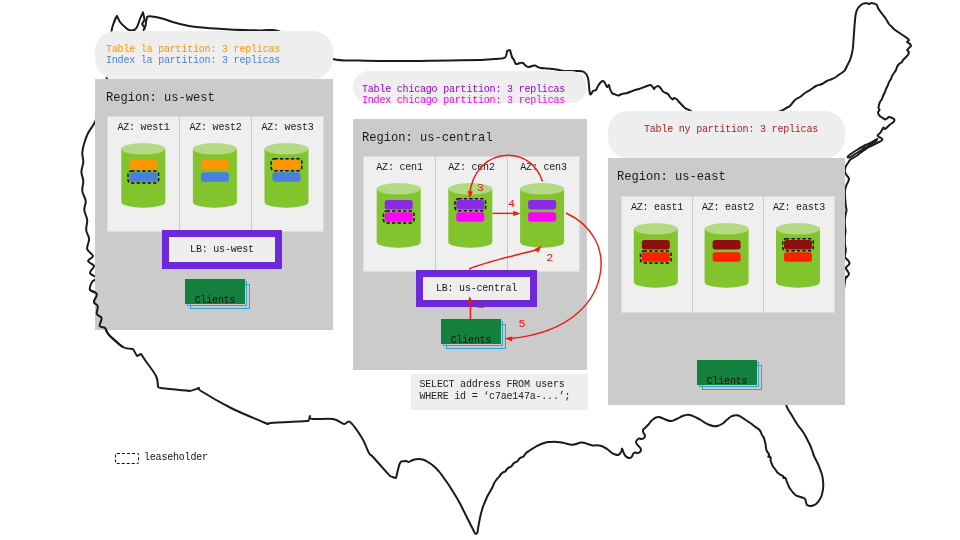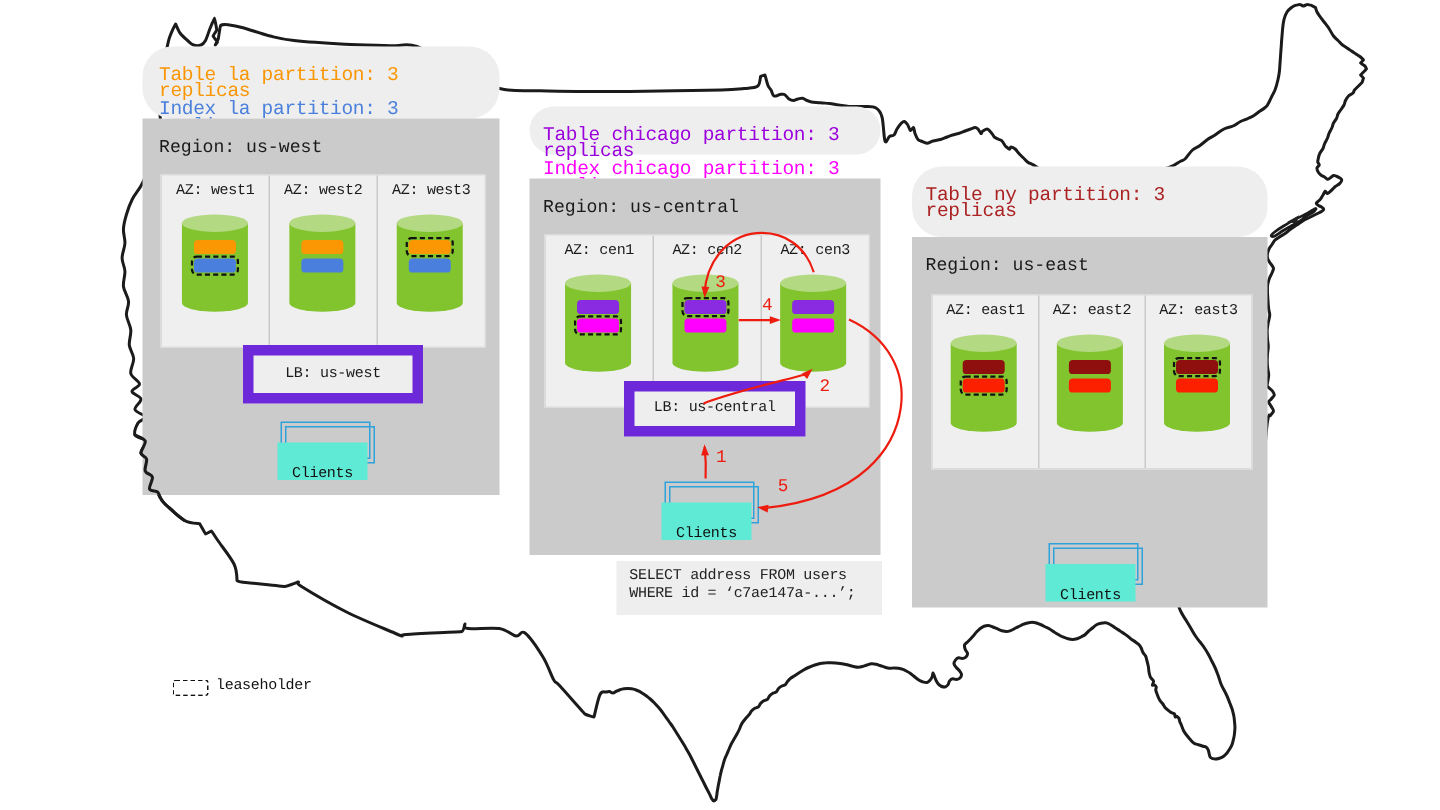--- a/index.html
+++ b/index.html
@@ -1,31 +1,31 @@
 <!DOCTYPE html>
 <html><head>
 <meta charset="utf-8">
 <style>
   html,body{margin:0;padding:0;}
   body{width:960px;height:540px;background:#ffffff;overflow:hidden;position:relative;
        font-family:"Liberation Mono",monospace;}
   .abs{position:absolute;}
-  .labelbox{background:#eeeeee;color:#1a1a1a;font-size:13px;letter-spacing:-0.2px;line-height:11.3px;border-radius:20px;}
+  .labelbox{background:#eeeeee;color:#1a1a1a;font-size:10px;letter-spacing:-0.2px;line-height:11.3px;border-radius:20px;}
   .regionbox{background:#cbcbcb;}
   .rtitle{position:absolute;left:11px;top:11.5px;font-size:12.1px;color:#1a1a1a;text-align:center;}
   .azwrap{position:absolute;background:#efefef;border:1px solid #dcdcdc;display:flex;}
   .azcell{flex:1 1 0;position:relative;}
   .azcell + .azcell{border-left:1px solid #c9c9c9;}
   .azlabel{position:absolute;top:5px;width:100%;text-align:center;font-size:10px;letter-spacing:-0.2px;color:#1a1a1a;}
   .lb{position:absolute;background:#eeeeee;border:7px solid #6d28d9;text-align:center;
       font-size:10px;letter-spacing:-0.2px;color:#1a1a1a;}
   .clients{position:absolute;width:60px;height:25px;}
   .clients .p2{position:absolute;left:4.7px;top:4.7px;width:60px;height:25px;border:1.7px solid #2ea2db;box-sizing:border-box;}
   .clients .p1{position:absolute;left:2.2px;top:2.2px;width:60px;height:25px;border:1.7px solid #2ea2db;box-sizing:border-box;}
-  .clients .p0{position:absolute;left:0;top:16px;width:60px;height:25px;background:#5eead4;
+  .clients .p0{position:absolute;left:0;top:0;width:60px;height:25px;background:#15803d;
       display:flex;align-items:center;justify-content:center;font-size:10px;letter-spacing:-0.2px;color:#111;padding-top:18px;box-sizing:border-box;}
   .sqlbox{position:absolute;background:#eeeeee;font-size:10px;letter-spacing:-0.2px;line-height:12.8px;color:#222;}
 </style>
 </head>
 <body>
 <svg class="abs" id="map" width="960" height="540" style="left:0;top:0">
     <path d="M111 33 C111.7 31.0 112.0 27.8 113 25 C114.0 22.2 116.8 16.1 117 16 C117.2 15.9 118.7 20.2 120 22 C121.3 23.8 123.5 25.7 125 27 C126.5 28.3 127.5 29.5 129 30 C130.5 30.5 132.7 30.5 134 30 C135.3 29.5 136.0 28.8 137 27 C138.0 25.2 139.0 21.5 140 19 C141.0 16.5 142.9 12.0 143 12 C143.1 12.0 144.5 19.7 144.5 20 C144.5 20.3 142.0 23.8 142 24 C142.0 24.2 145.0 27.9 145 28 C145.0 28.1 143.5 30.1 143.5 30 C143.5 29.9 145.4 26.3 145.5 26 C145.6 25.7 146.8 17.2 147 17 C147.2 16.8 149.5 16.2 152 16.5 C154.5 16.8 157.3 17.2 162 18.5 C166.7 19.8 174.3 22.6 180 24 C185.7 25.4 187.7 26.1 196 27 C204.3 27.9 219.3 28.9 230 29.5 C240.7 30.1 252.0 30.2 260 30.5 C268.0 30.8 270.5 28.4 278 31 C285.5 33.6 295.8 41.3 305 46 C314.2 50.7 323.8 56.6 333 59 C342.2 61.4 350.5 60.2 360 60.5 C369.5 60.8 380.0 60.9 390 61 C400.0 61.1 410.0 61.1 420 61 C430.0 60.9 439.8 60.7 450 60.5 C460.2 60.3 473.3 60.2 481 60 C488.7 59.8 492.0 59.4 496 59 C500.0 58.6 503.2 58.8 505 57.5 C506.8 56.2 506.9 51.2 507 51 C507.1 50.8 509.9 49.9 510 50 C510.1 50.1 511.3 55.3 512 57 C512.7 58.7 513.3 58.8 514 60 C514.7 61.2 515.0 63.5 516 64 C517.0 64.5 518.8 63.2 520 63 C521.2 62.8 522.0 62.5 523 63 C524.0 63.5 525.0 65.3 526 66 C527.0 66.7 528.0 67.0 529 67 C530.0 67.0 531.0 66.2 532 66 C533.0 65.8 534.0 65.3 535 65.5 C536.0 65.7 537.0 66.6 538 67 C539.0 67.4 539.5 67.8 541 68 C542.5 68.2 545.0 68.3 547 68.5 C549.0 68.7 551.0 68.8 553 69 C555.0 69.2 556.8 69.7 559 70 C561.2 70.3 563.2 70.8 566 71 C568.8 71.2 573.0 70.8 576 71 C579.0 71.2 582.0 70.8 584 72 C586.0 73.2 587.0 74.3 588 78 C589.0 81.7 589.2 91.8 590 94 C590.8 96.2 592.0 91.7 593 91 C594.0 90.3 595.2 90.8 596 90 C596.8 89.2 597.2 87.3 598 86 C598.8 84.7 600.2 82.8 601 82 C601.8 81.2 602.3 80.8 603 81 C603.7 81.2 604.3 82.0 605 83 C605.7 84.0 606.3 86.7 607 87 C607.7 87.3 608.5 84.7 609 85 C609.5 85.3 609.5 87.7 610 89 C610.5 90.3 611.3 92.2 612 93 C612.7 93.8 613.0 93.6 614 94 C615.0 94.4 616.7 95.5 618 95.5 C619.3 95.5 620.5 94.4 622 94 C623.5 93.6 625.5 93.4 627 93 C628.5 92.6 629.7 92.0 631 91.5 C632.3 91.0 633.7 90.4 635 90 C636.3 89.6 637.7 89.4 639 89 C640.3 88.6 641.7 88.0 643 87.5 C644.3 87.0 645.8 86.4 647 86 C648.2 85.6 649.2 85.0 650 85 C650.8 85.0 651.3 85.3 652 86 C652.7 86.7 653.5 88.8 654 89 C654.5 89.2 654.3 88.0 655 87.5 C655.7 87.0 657.2 86.0 658 86 C658.8 86.0 659.3 86.8 660 87.5 C660.7 88.2 661.5 89.3 662 90 C662.5 90.7 662.3 91.0 663 91.5 C663.7 92.0 665.2 92.6 666 93 C666.8 93.4 667.3 93.3 668 94 C668.7 94.7 669.5 96.3 670 97 C670.5 97.7 670.5 97.6 671 98 C671.5 98.4 672.5 99.5 673 99.5 C673.5 99.5 673.3 98.0 674 98 C674.7 98.0 676.2 98.8 677 99.5 C677.8 100.2 678.2 101.1 679 102 C679.8 102.9 681.0 104.0 682 105 C683.0 106.0 684.0 107.2 685 108 C686.0 108.8 687.2 109.1 688 109.5 C688.8 109.9 688.0 109.6 690 110.5 C692.0 111.4 691.7 113.9 700 115 C708.3 116.1 728.3 117.2 740 117 C751.7 116.8 763.2 115.0 770 114 C776.8 113.0 778.2 112.1 781 111 C783.8 109.9 785.5 108.3 787 107.5 C788.5 106.7 788.7 107.2 790 106 C791.3 104.8 793.3 101.5 795 100 C796.7 98.5 798.3 98.2 800 97 C801.7 95.8 803.3 94.2 805 93 C806.7 91.8 808.2 91.2 810 90 C811.8 88.8 814.0 87.0 816 86 C818.0 85.0 820.2 84.8 822 84 C823.8 83.2 825.3 81.8 827 81 C828.7 80.2 830.5 79.7 832 79 C833.5 78.3 834.7 77.8 836 77 C837.3 76.2 838.8 74.8 840 74 C841.2 73.2 842.2 72.7 843 72 C843.8 71.3 844.2 71.3 845 70 C845.8 68.7 847.2 65.7 848 64 C848.8 62.3 849.3 61.8 850 60 C850.7 58.2 851.5 55.2 852 53 C852.5 50.8 852.8 49.2 853 47 C853.2 44.8 853.3 42.3 853.5 40 C853.7 37.7 853.8 35.3 854 33 C854.2 30.7 854.3 28.2 854.5 26 C854.7 23.8 854.8 22.2 855 20 C855.2 17.8 855.5 15.0 856 13 C856.5 11.0 857.2 9.3 858 8 C858.8 6.7 860.0 5.8 861 5 C862.0 4.2 863.9 3.5 864 3.5 C864.1 3.5 866.4 3.0 866.5 3 C866.6 3.0 868.9 4.0 869 4 C869.1 4.0 871.4 3.0 871.5 3 C871.6 3.0 873.9 3.5 874 3.5 C874.1 3.5 876.9 4.9 877 5 C877.1 5.1 877.5 7.0 878 8 C878.5 9.0 879.2 9.8 880 11 C880.8 12.2 882.0 13.7 883 15 C884.0 16.3 885.0 17.5 886 19 C887.0 20.5 888.0 22.7 889 24 C890.0 25.3 891.0 26.0 892 27 C893.0 28.0 894.0 29.2 895 30 C896.0 30.8 897.0 31.3 898 32 C899.0 32.7 900.0 33.3 901 34 C902.0 34.7 903.0 35.3 904 36 C905.0 36.7 906.2 37.3 907 38 C907.8 38.7 909.0 39.9 909 40 C909.0 40.1 907.0 41.9 907 42 C907.0 42.1 909.9 43.9 910 44 C910.1 44.1 911.0 45.9 911 46 C911.0 46.1 909.1 47.9 909 48 C908.9 48.1 907.0 49.9 907 50 C907.0 50.1 909.0 51.9 909 52 C909.0 52.1 908.1 54.9 908 55 C907.9 55.1 906.1 56.9 906 57 C905.9 57.1 903.7 59.2 903 60 C902.3 60.8 902.7 61.3 902 62 C901.3 62.7 899.8 63.2 899 64 C898.2 64.8 897.5 66.0 897 67 C896.5 68.0 896.5 69.0 896 70 C895.5 71.0 894.7 72.0 894 73 C893.3 74.0 892.5 75.0 892 76 C891.5 77.0 891.5 78.0 891 79 C890.5 80.0 889.5 81.0 889 82 C888.5 83.0 888.5 83.8 888 85 C887.5 86.2 886.5 87.8 886 89 C885.5 90.2 885.5 90.8 885 92 C884.5 93.2 883.5 94.8 883 96 C882.5 97.2 882.5 98.0 882 99 C881.5 100.0 880.5 101.0 880 102 C879.5 103.0 879.2 104.0 879 105 C878.8 106.0 878.4 107.2 878.5 108 C878.6 108.8 879.6 109.3 879.5 110 C879.4 110.7 878.1 111.2 878 112 C877.9 112.8 878.5 114.2 879 115 C879.5 115.8 880.3 116.5 881 117 C881.7 117.5 882.3 117.6 883 118 C883.7 118.4 884.3 119.4 885 119.5 C885.7 119.6 886.3 118.9 887 118.5 C887.7 118.1 888.3 117.2 889 117 C889.7 116.8 890.3 117.2 891 117.5 C891.7 117.8 892.4 118.1 893 118.5 C893.6 118.9 894.5 119.3 894.5 120 C894.5 120.7 893.8 121.8 893 122.5 C892.2 123.2 890.8 123.8 890 124.5 C889.2 125.2 888.8 125.8 888 126.5 C887.2 127.2 885.8 128.8 885 129 C884.2 129.2 884.0 127.3 883.5 127.5 C883.0 127.7 882.5 129.2 882 130 C881.5 130.8 881.0 131.8 880.5 132.5 C880.0 133.2 879.5 133.5 879 134 C878.5 134.5 877.5 135.0 877.5 135.5 C877.5 136.0 878.4 136.6 879 137 C879.6 137.4 880.4 137.6 881 138 C881.6 138.4 882.5 139.0 882.5 139.5 C882.5 140.0 881.8 140.5 881 141 C880.2 141.5 879.0 142.0 878 142.5 C877.0 143.0 876.0 143.5 875 144 C874.0 144.5 873.0 145.0 872 145.5 C871.0 146.0 870.0 146.4 869 147 C868.0 147.6 867.0 148.3 866 149 C865.0 149.7 864.0 150.3 863 151 C862.0 151.7 861.0 152.2 860 153 C859.0 153.8 858.2 154.7 857 155.5 C855.8 156.3 854.2 157.2 853 158 C851.8 158.8 850.8 159.2 850 160 C849.2 160.8 848.7 162.0 848 163 C847.3 164.0 846.5 165.0 846 166 C845.5 167.0 845.2 168.0 845 169 C844.8 170.0 844.8 171.0 845 172 C845.2 173.0 846.0 174.2 846.5 175 C847.0 175.8 847.6 176.3 848 177 C848.4 177.7 849.0 178.2 849 179 C849.0 179.8 848.4 181.0 848 182 C847.6 183.0 846.9 184.0 846.5 185 C846.1 186.0 845.8 187.0 845.5 188 C845.2 189.0 845.1 189.8 845 191 C844.9 192.2 845.0 193.5 845 195 C845.0 196.5 845.2 198.2 845.3 200 C845.4 201.8 845.6 204.3 845.8 206 C846.0 207.7 846.5 208.5 846.5 210 C846.5 211.5 845.8 213.3 845.5 215 C845.2 216.7 844.9 218.2 844.8 220 C844.7 221.8 844.9 224.2 845 226 C845.1 227.8 845.5 229.3 845.5 231 C845.5 232.7 845.1 234.3 845 236 C844.9 237.7 844.8 239.3 844.8 241 C844.8 242.7 845.0 244.5 845.2 246 C845.4 247.5 845.8 248.7 845.8 250 C845.8 251.3 845.4 252.8 845.2 254 C845.0 255.2 844.6 256.2 844.8 257 C845.0 257.8 845.9 258.3 846.5 259 C847.1 259.7 848.0 260.2 848.5 261 C849.0 261.8 849.7 262.7 849.5 263.5 C849.3 264.3 848.1 265.2 847.5 266 C846.9 266.8 845.8 267.2 845.8 268 C845.8 268.8 847.0 270.0 847.5 271 C848.0 272.0 849.1 273.0 849 274 C848.9 275.0 847.7 275.8 847 277 C846.3 278.2 846.2 273.8 845 281 C843.8 288.2 843.3 305.2 840 320 C836.7 334.8 831.7 357.3 825 370 C818.3 382.7 806.3 390.7 800 396 C793.7 401.3 789.2 400.3 787 402 C784.8 403.7 786.2 404.7 786.5 406 C786.8 407.3 787.8 408.7 788.5 410 C789.2 411.3 790.1 412.5 791 414 C791.9 415.5 793.0 417.3 794 419 C795.0 420.7 796.0 422.5 797 424 C798.0 425.5 799.0 426.7 800 428 C801.0 429.3 802.0 430.5 803 432 C804.0 433.5 805.2 435.5 806 437 C806.8 438.5 807.3 439.7 808 441 C808.7 442.3 809.3 443.5 810 445 C810.7 446.5 811.3 448.2 812 450 C812.7 451.8 813.3 454.3 814 456 C814.7 457.7 815.3 458.7 816 460 C816.7 461.3 817.3 462.5 818 464 C818.7 465.5 819.4 467.5 820 469 C820.6 470.5 821.1 471.7 821.5 473 C821.9 474.3 822.2 475.7 822.5 477 C822.8 478.3 822.9 479.7 823 481 C823.1 482.3 823.3 483.7 823.3 485 C823.3 486.3 823.1 487.8 823 489 C822.9 490.2 822.8 490.8 822.5 492 C822.2 493.2 821.9 494.8 821.5 496 C821.1 497.2 820.6 498.0 820 499 C819.4 500.0 818.7 501.2 818 502 C817.3 502.8 816.8 503.4 816 504 C815.2 504.6 814.0 505.2 813 505.5 C812.0 505.8 811.0 506.1 810 506 C809.0 505.9 807.7 505.7 807 505 C806.3 504.3 806.2 502.8 806 502 C805.8 501.2 805.8 500.7 805.5 500 C805.2 499.3 804.6 498.4 804 498 C803.4 497.6 802.8 497.8 802 497.5 C801.2 497.2 800.0 496.8 799 496.5 C798.0 496.2 796.9 496.1 796 495.5 C795.1 494.9 794.3 493.9 793.5 493 C792.7 492.1 791.8 491.0 791 490 C790.2 489.0 789.5 488.0 789 487 C788.5 486.0 788.2 485.0 787.8 484 C787.4 483.0 786.8 481.8 786.5 481 C786.2 480.2 786.3 479.6 786 479 C785.7 478.4 784.9 477.7 784.5 477.5 C784.1 477.3 783.8 478.2 783.5 478 C783.2 477.8 783.2 476.4 783 476 C782.8 475.6 782.5 475.8 782 475.5 C781.5 475.2 780.8 475.1 780 474.5 C779.2 473.9 777.8 472.9 777 472 C776.2 471.1 775.7 469.9 775 469 C774.3 468.1 773.6 467.5 773 466.5 C772.4 465.5 771.9 464.1 771.5 463 C771.1 461.9 770.6 460.8 770.5 460 C770.4 459.2 771.0 458.6 770.8 458 C770.6 457.4 769.9 456.7 769.5 456.5 C769.1 456.3 768.4 457.2 768.3 456.8 C768.2 456.4 769.2 454.9 769 454 C768.8 453.1 767.5 452.5 767 451.5 C766.5 450.5 766.2 449.2 766 448 C765.8 446.8 765.8 445.3 765.5 444 C765.2 442.7 764.8 441.1 764.5 440 C764.2 438.9 764.2 438.3 763.8 437.5 C763.4 436.7 762.5 435.9 762 435 C761.5 434.1 761.2 432.8 760.8 432 C760.4 431.2 760.1 430.7 759.5 430 C758.9 429.3 757.9 428.7 757 428 C756.1 427.3 755.0 426.8 754 426 C753.0 425.2 752.0 424.2 751 423.5 C750.0 422.8 749.0 422.2 748 421.5 C747.0 420.8 746.0 420.2 745 419.5 C744.0 418.8 742.9 418.1 742 417.5 C741.1 416.9 740.3 416.4 739.5 416 C738.7 415.6 737.9 415.3 737 415.2 C736.1 415.1 735.0 415.3 734 415.5 C733.0 415.7 731.9 416.0 731 416.5 C730.1 417.0 729.3 417.8 728.5 418.5 C727.7 419.2 726.8 419.8 726 420.5 C725.2 421.2 724.3 422.3 723.5 423 C722.7 423.7 721.9 424.0 721 424.5 C720.1 425.0 719.0 425.5 718 425.8 C717.0 426.1 716.0 426.3 715 426.3 C714.0 426.3 713.0 426.1 712 425.8 C711.0 425.6 710.0 425.2 709 424.8 C708.0 424.4 707.0 423.9 706 423.3 C705.0 422.8 704.0 422.1 703 421.5 C702.0 420.9 701.0 420.1 700 419.5 C699.0 418.9 698.0 418.5 697 418 C696.0 417.5 695.0 416.9 694 416.5 C693.0 416.1 692.0 415.6 691 415.3 C690.0 415.0 689.0 414.8 688 414.8 C687.0 414.8 686.0 415.1 685 415.3 C684.0 415.6 683.0 415.9 682 416.3 C681.0 416.7 679.9 417.4 679 417.8 C678.1 418.2 677.3 418.6 676.5 419 C675.7 419.4 674.9 420.0 674 420.3 C673.1 420.6 672.0 421.0 671 421 C670.0 421.0 669.0 420.8 668 420.5 C667.0 420.2 666.0 419.7 665 419.3 C664.0 418.9 663.0 418.4 662 418 C661.0 417.6 660.0 417.1 659 417 C658.0 416.9 656.9 417.2 656 417.5 C655.1 417.8 654.3 418.4 653.5 419 C652.7 419.6 651.8 420.5 651 421.3 C650.2 422.1 649.7 423.0 649 423.8 C648.3 424.6 647.7 425.3 647 426 C646.3 426.7 645.7 427.3 645 428 C644.3 428.7 643.2 429.2 643 430 C642.8 430.8 643.2 432.1 643.5 433 C643.8 433.9 644.9 434.7 645 435.5 C645.1 436.3 644.6 437.4 644 438 C643.4 438.6 642.3 438.9 641.5 439 C640.7 439.1 639.8 438.3 639 438.5 C638.2 438.7 637.5 439.3 637 440 C636.5 440.7 635.9 441.7 636 442.5 C636.1 443.3 636.9 444.2 637.5 445 C638.1 445.8 638.9 446.2 639.5 447 C640.1 447.8 640.9 448.7 641 449.5 C641.1 450.3 640.6 451.4 640 452 C639.4 452.6 638.3 452.9 637.5 453 C636.7 453.1 635.8 452.3 635 452.5 C634.2 452.7 633.5 453.3 633 454 C632.5 454.7 632.5 455.8 632 456.5 C631.5 457.2 630.8 457.8 630 458 C629.2 458.2 628.2 457.8 627.5 457.5 C626.8 457.2 626.1 456.7 625.5 456 C624.9 455.3 624.4 454.3 624 453.5 C623.6 452.7 623.3 451.8 623 451 C622.7 450.2 622.2 448.5 622 448.5 C621.8 448.5 621.8 450.2 621.5 451 C621.2 451.8 620.6 452.8 620 453.5 C619.4 454.2 618.8 454.8 618 455 C617.2 455.2 616.0 454.8 615 454.5 C614.0 454.2 612.9 453.6 612 453 C611.1 452.4 610.3 451.7 609.5 451 C608.7 450.3 607.8 449.6 607 449 C606.2 448.4 605.3 447.9 604.5 447.5 C603.7 447.1 602.9 446.6 602 446.3 C601.1 446.0 600.0 445.7 599 445.5 C598.0 445.3 597.0 445.3 596 445.3 C595.0 445.3 594.0 445.6 593 445.5 C592.0 445.4 591.0 445.1 590 444.8 C589.0 444.5 588.0 444.1 587 443.8 C586.0 443.5 585.0 443.0 584 442.8 C583.0 442.6 582.0 442.4 581 442.5 C580.0 442.6 579.0 443.0 578 443.3 C577.0 443.6 576.0 444.1 575 444.3 C574.0 444.6 573.0 444.8 572 444.8 C571.0 444.8 570.0 444.5 569 444.3 C568.0 444.1 567.0 443.8 566 443.5 C565.0 443.2 564.0 443.0 563 442.8 C562.0 442.6 561.0 442.4 560 442.3 C559.0 442.2 558.0 442.1 557 442 C556.0 441.9 555.0 441.8 554 441.8 C553.0 441.8 552.0 441.8 551 441.9 C550.0 441.9 549.0 442.0 548 442.1 C547.0 442.2 546.0 442.5 545 442.8 C544.0 443.1 543.0 443.4 542 443.8 C541.0 444.2 540.0 444.6 539 445 C538.0 445.4 537.0 445.9 536 446.5 C535.0 447.1 534.0 447.7 533 448.3 C532.0 448.9 531.0 449.6 530 450.3 C529.0 451.0 527.8 451.6 527 452.3 C526.2 453.0 525.6 453.6 525 454.3 C524.4 455.0 524.2 456.0 523.5 456.5 C522.8 457.0 521.8 457.1 521 457.5 C520.2 457.9 519.6 458.4 519 459 C518.4 459.6 518.2 460.8 517.5 461.3 C516.8 461.9 515.8 461.9 515 462.3 C514.2 462.8 513.6 463.3 513 464 C512.4 464.7 512.2 465.8 511.5 466.3 C510.8 466.9 509.8 466.9 509 467.3 C508.2 467.8 507.6 468.3 507 469 C506.4 469.7 506.2 470.8 505.5 471.3 C504.8 471.9 503.8 471.9 503 472.3 C502.2 472.8 501.6 473.3 501 474 C500.4 474.7 500.1 475.6 499.5 476.3 C498.9 477.1 498.2 477.7 497.5 478.5 C496.8 479.3 496.1 480.2 495.5 481 C494.9 481.8 494.4 482.7 494 483.5 C493.6 484.3 493.4 485.1 493 486 C492.6 486.9 492.1 487.9 491.5 489 C490.9 490.1 490.2 491.3 489.5 492.5 C488.8 493.7 488.1 494.8 487.5 496 C486.9 497.2 486.5 498.3 486 499.5 C485.5 500.7 485.0 501.8 484.5 503 C484.0 504.2 483.4 505.3 483 506.5 C482.6 507.7 482.3 508.8 482 510 C481.7 511.2 481.3 512.3 481 513.5 C480.7 514.7 480.4 515.8 480.2 517 C479.9 518.2 479.7 519.3 479.5 520.5 C479.3 521.7 479.0 522.8 478.8 524 C478.6 525.2 478.4 526.4 478.2 527.5 C478.0 528.6 477.9 529.6 477.8 530.5 C477.7 531.4 477.3 532.9 477.3 533 C477.3 533.1 476.1 534.0 476 534 C475.9 534.0 474.9 533.2 474.5 532.5 C474.1 531.8 473.8 530.9 473.3 530 C472.9 529.1 472.4 528.1 471.8 527 C471.2 525.9 470.6 524.8 470 523.5 C469.4 522.2 468.7 520.8 468 519.5 C467.3 518.2 466.7 516.8 466 515.5 C465.3 514.2 464.7 512.8 464 511.5 C463.3 510.2 462.7 508.8 462 507.5 C461.3 506.2 460.7 504.8 460 503.5 C459.3 502.2 458.7 501.2 458 500 C457.3 498.8 456.8 497.8 456 496.5 C455.2 495.2 454.3 493.8 453.5 492.5 C452.7 491.2 451.8 489.8 451 488.5 C450.2 487.2 449.3 485.8 448.5 484.5 C447.7 483.2 446.8 482.2 446 481 C445.2 479.8 444.3 478.7 443.5 477.5 C442.7 476.3 441.8 475.1 441 474 C440.2 472.9 439.3 471.9 438.5 471 C437.7 470.1 436.8 469.1 436 468.3 C435.2 467.5 434.3 466.7 433.5 466 C432.7 465.3 431.8 464.6 431 464 C430.2 463.4 429.3 462.8 428.5 462.3 C427.7 461.8 426.8 461.2 426 460.8 C425.2 460.4 424.3 460.1 423.5 459.8 C422.7 459.5 421.8 459.3 421 459.2 C420.2 459.1 419.3 459.0 418.5 459 C417.7 459.0 416.8 459.1 416 459.2 C415.2 459.3 414.3 459.5 413.5 459.8 C412.7 460.1 411.8 460.4 411 460.8 C410.2 461.2 409.3 462.0 408.5 462 C407.7 462.0 407.0 461.1 406.3 461 C405.6 460.9 405.2 461.0 404.2 461.3 C403.1 461.6 401.4 460.2 400 463 C398.6 465.8 396.2 477.7 396 478 C395.8 478.3 390.6 476.5 390 476 C389.4 475.5 376.5 460.8 373 457 C369.5 453.2 370.8 456.2 369 453 C367.2 449.8 365.2 443.2 362 438 C358.8 432.8 353.0 424.3 350 422 C347.0 419.7 346.8 424.5 344 424 C341.2 423.5 338.3 419.8 333 419 C327.7 418.2 315.8 419.5 312 419 C308.2 418.5 310.1 415.9 310 416 C309.9 416.1 309.0 420.8 308 421 C307.0 421.2 277.7 422.5 271 423 C264.3 423.5 269.3 424.2 268 424 C266.7 423.8 269.2 424.7 263 422 C256.8 419.3 241.3 413.2 231 408 C220.7 402.8 206.3 394.3 201 391 C195.7 387.7 199.3 388.0 199 388 C198.7 388.0 190.9 391.0 190 391 C189.1 391.0 161.8 388.1 161 388 C160.2 387.9 158.1 387.3 158 387 C157.9 386.7 158.2 380.5 156 376 C153.8 371.5 147.5 363.7 145 360 C142.5 356.3 141.2 354.1 141 354 C140.8 353.9 137.2 356.1 137 356 C136.8 355.9 133.3 349.2 133 349 C132.7 348.8 126.8 349.2 123 347 C119.2 344.8 112.7 338.5 110 336 C107.3 333.5 107.8 333.3 107 332 C106.2 330.7 105.8 330.3 105 328 C104.2 325.7 103.3 320.3 102 318 C100.7 315.7 97.7 316.0 97 314 C96.3 312.0 98.5 308.0 98 306 C97.5 304.0 94.2 304.0 94 302 C93.8 300.0 97.7 296.0 97 294 C96.3 292.0 90.8 292.0 90 290 C89.2 288.0 90.9 284.0 92 282 C93.1 280.0 97.1 279.5 96.8 278 C96.5 276.5 90.5 275.0 90 273 C89.5 271.0 94.3 268.0 94 266 C93.7 264.0 88.2 262.7 88 261 C87.8 259.3 93.1 258.0 93 256 C92.9 254.0 87.9 251.8 87.2 249 C86.5 246.2 89.3 242.2 89.1 239 C88.9 235.8 86.5 233.2 86.2 230 C85.9 226.8 87.5 223.3 87.2 220 C86.9 216.7 84.5 213.2 84.3 210 C84.0 206.8 86.0 204.2 85.7 201 C85.4 197.8 82.7 194.3 82.3 191 C81.9 187.7 83.4 184.2 83.3 181 C83.2 177.8 81.4 175.2 81.4 172 C81.4 168.8 83.2 165.2 83.3 162 C83.4 158.8 82.1 155.8 82.3 152.6 C82.5 149.4 83.3 146.3 84.3 143 C85.3 139.7 86.5 136.2 88.1 133 C89.7 129.8 92.1 127.2 93.9 124 C95.7 120.8 97.2 117.3 98.7 114 C100.2 110.7 101.3 107.2 102.6 104 C103.9 100.8 105.6 98.0 106.4 95 C107.2 92.0 107.5 89.3 107.5 86 C107.5 82.7 106.8 79.0 106.5 75 C106.2 71.0 105.6 66.2 105.5 62 C105.4 57.8 105.6 53.3 106 50 C106.4 46.7 107.5 44.2 108 42 C108.5 39.8 108.5 38.5 109 37 C109.5 35.5 110.3 35.0 111 33 Z" fill="none" stroke="#1b1b1b" stroke-width="2" stroke-linejoin="round" stroke-linecap="round"></path>
     <path d="M877 139 C876.0 139.3 872.3 141.8 870 143 C867.7 144.2 865.3 145.2 863 146.5 C860.7 147.8 858.2 149.2 856 150.5 C853.8 151.8 851.4 153.4 850 154.5 C848.6 155.6 847.6 156.5 847.5 157 C847.4 157.5 848.2 158.0 849.5 157.5 C850.8 157.0 853.1 155.2 855 154 C856.9 152.8 859.0 151.7 861 150.5 C863.0 149.3 865.2 148.2 867 147 C868.8 145.8 870.5 144.5 872 143.5 C873.5 142.5 875.2 141.8 876 141 C876.8 140.2 878.0 138.7 877 139 Z" fill="none" stroke="#1b1b1b" stroke-width="1.8" stroke-linejoin="round" stroke-linecap="round"></path>
     <path d="M858 148 L866 143.5 L864.5 149 Z" fill="#222"></path>
   </svg>
@@ -65,33 +65,33 @@
     <div class="azcell">
         <div class="azlabel">AZ: cen1</div>
       </div>
     <div class="azcell">
         <div class="azlabel">AZ: cen2</div>
       </div>
     <div class="azcell">
         <div class="azlabel">AZ: cen3</div>
       </div>
   </div>
-  <div class="lb" style="left:63px;top:135px;width:107px;height:23px;line-height:23px;">LB: us-central</div>
+  <div class="lb" style="left:63px;top:151px;width:107px;height:23px;line-height:23px;">LB: us-central</div>
   <div class="clients" style="left:88px;top:200px;">
       <div class="p2"></div>
       <div class="p1"></div>
       <div class="p0">Clients</div>
     </div>
 </div>
 <div class="sqlbox" style="left:411px;top:373.5px;width:177px;height:36px;padding:5.2px 0 0 8.5px;box-sizing:border-box;">
   SELECT address FROM users<br>WHERE id = ‘c7ae147a-...’;
 </div>
 
 <div class="abs labelbox" style="left:608px;top:111px;width:237px;height:47px;padding:13px 0 0 9px;box-sizing:border-box;">
-  <div style="color:#aa2222;">Table ny partition: 3 replicas</div>
+  <div style="color:#aa2222;text-align:center;">Table ny partition: 3 replicas</div>
 </div>
 <div class="abs regionbox" style="left:608px;top:158px;width:237px;height:247px;">
   <div class="rtitle" style="left:9px;">Region: us-east</div>
   <div class="azwrap" style="left:13px;top:38px;width:212px;height:115px;">
     <div class="azcell">
         <div class="azlabel">AZ: east1</div>
       </div>
     <div class="azcell">
         <div class="azlabel">AZ: east2</div>
       </div>

